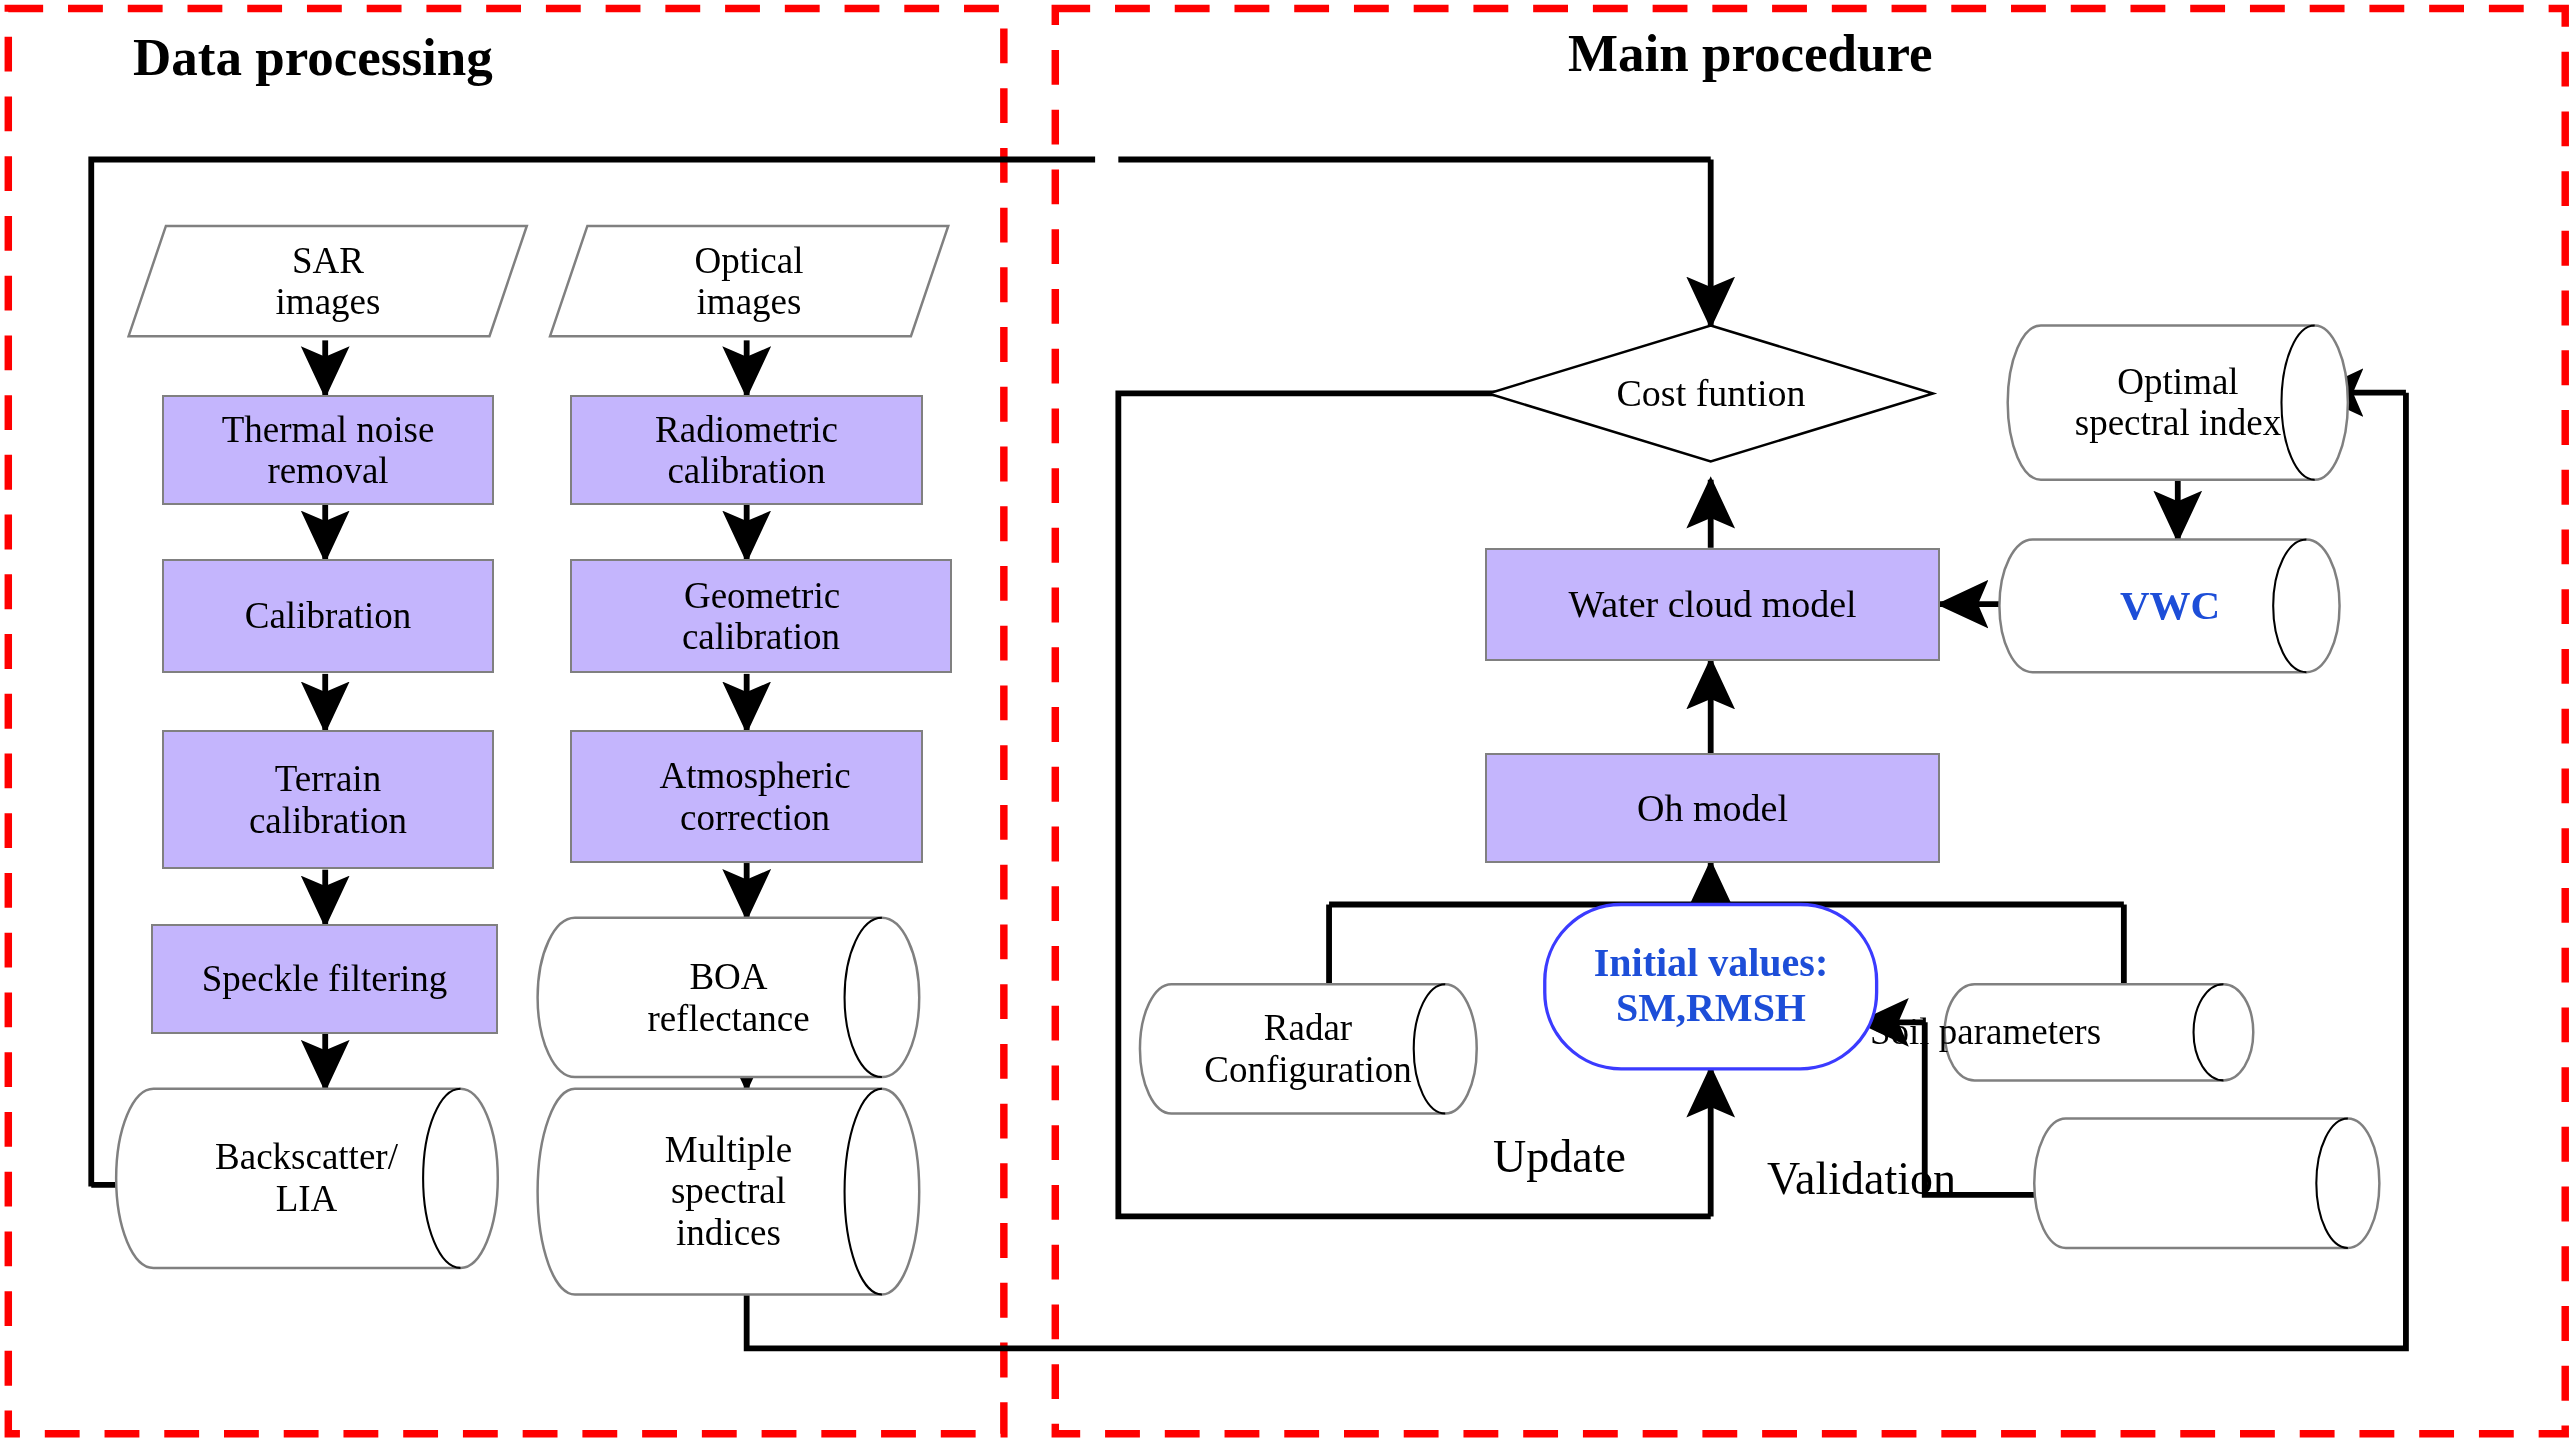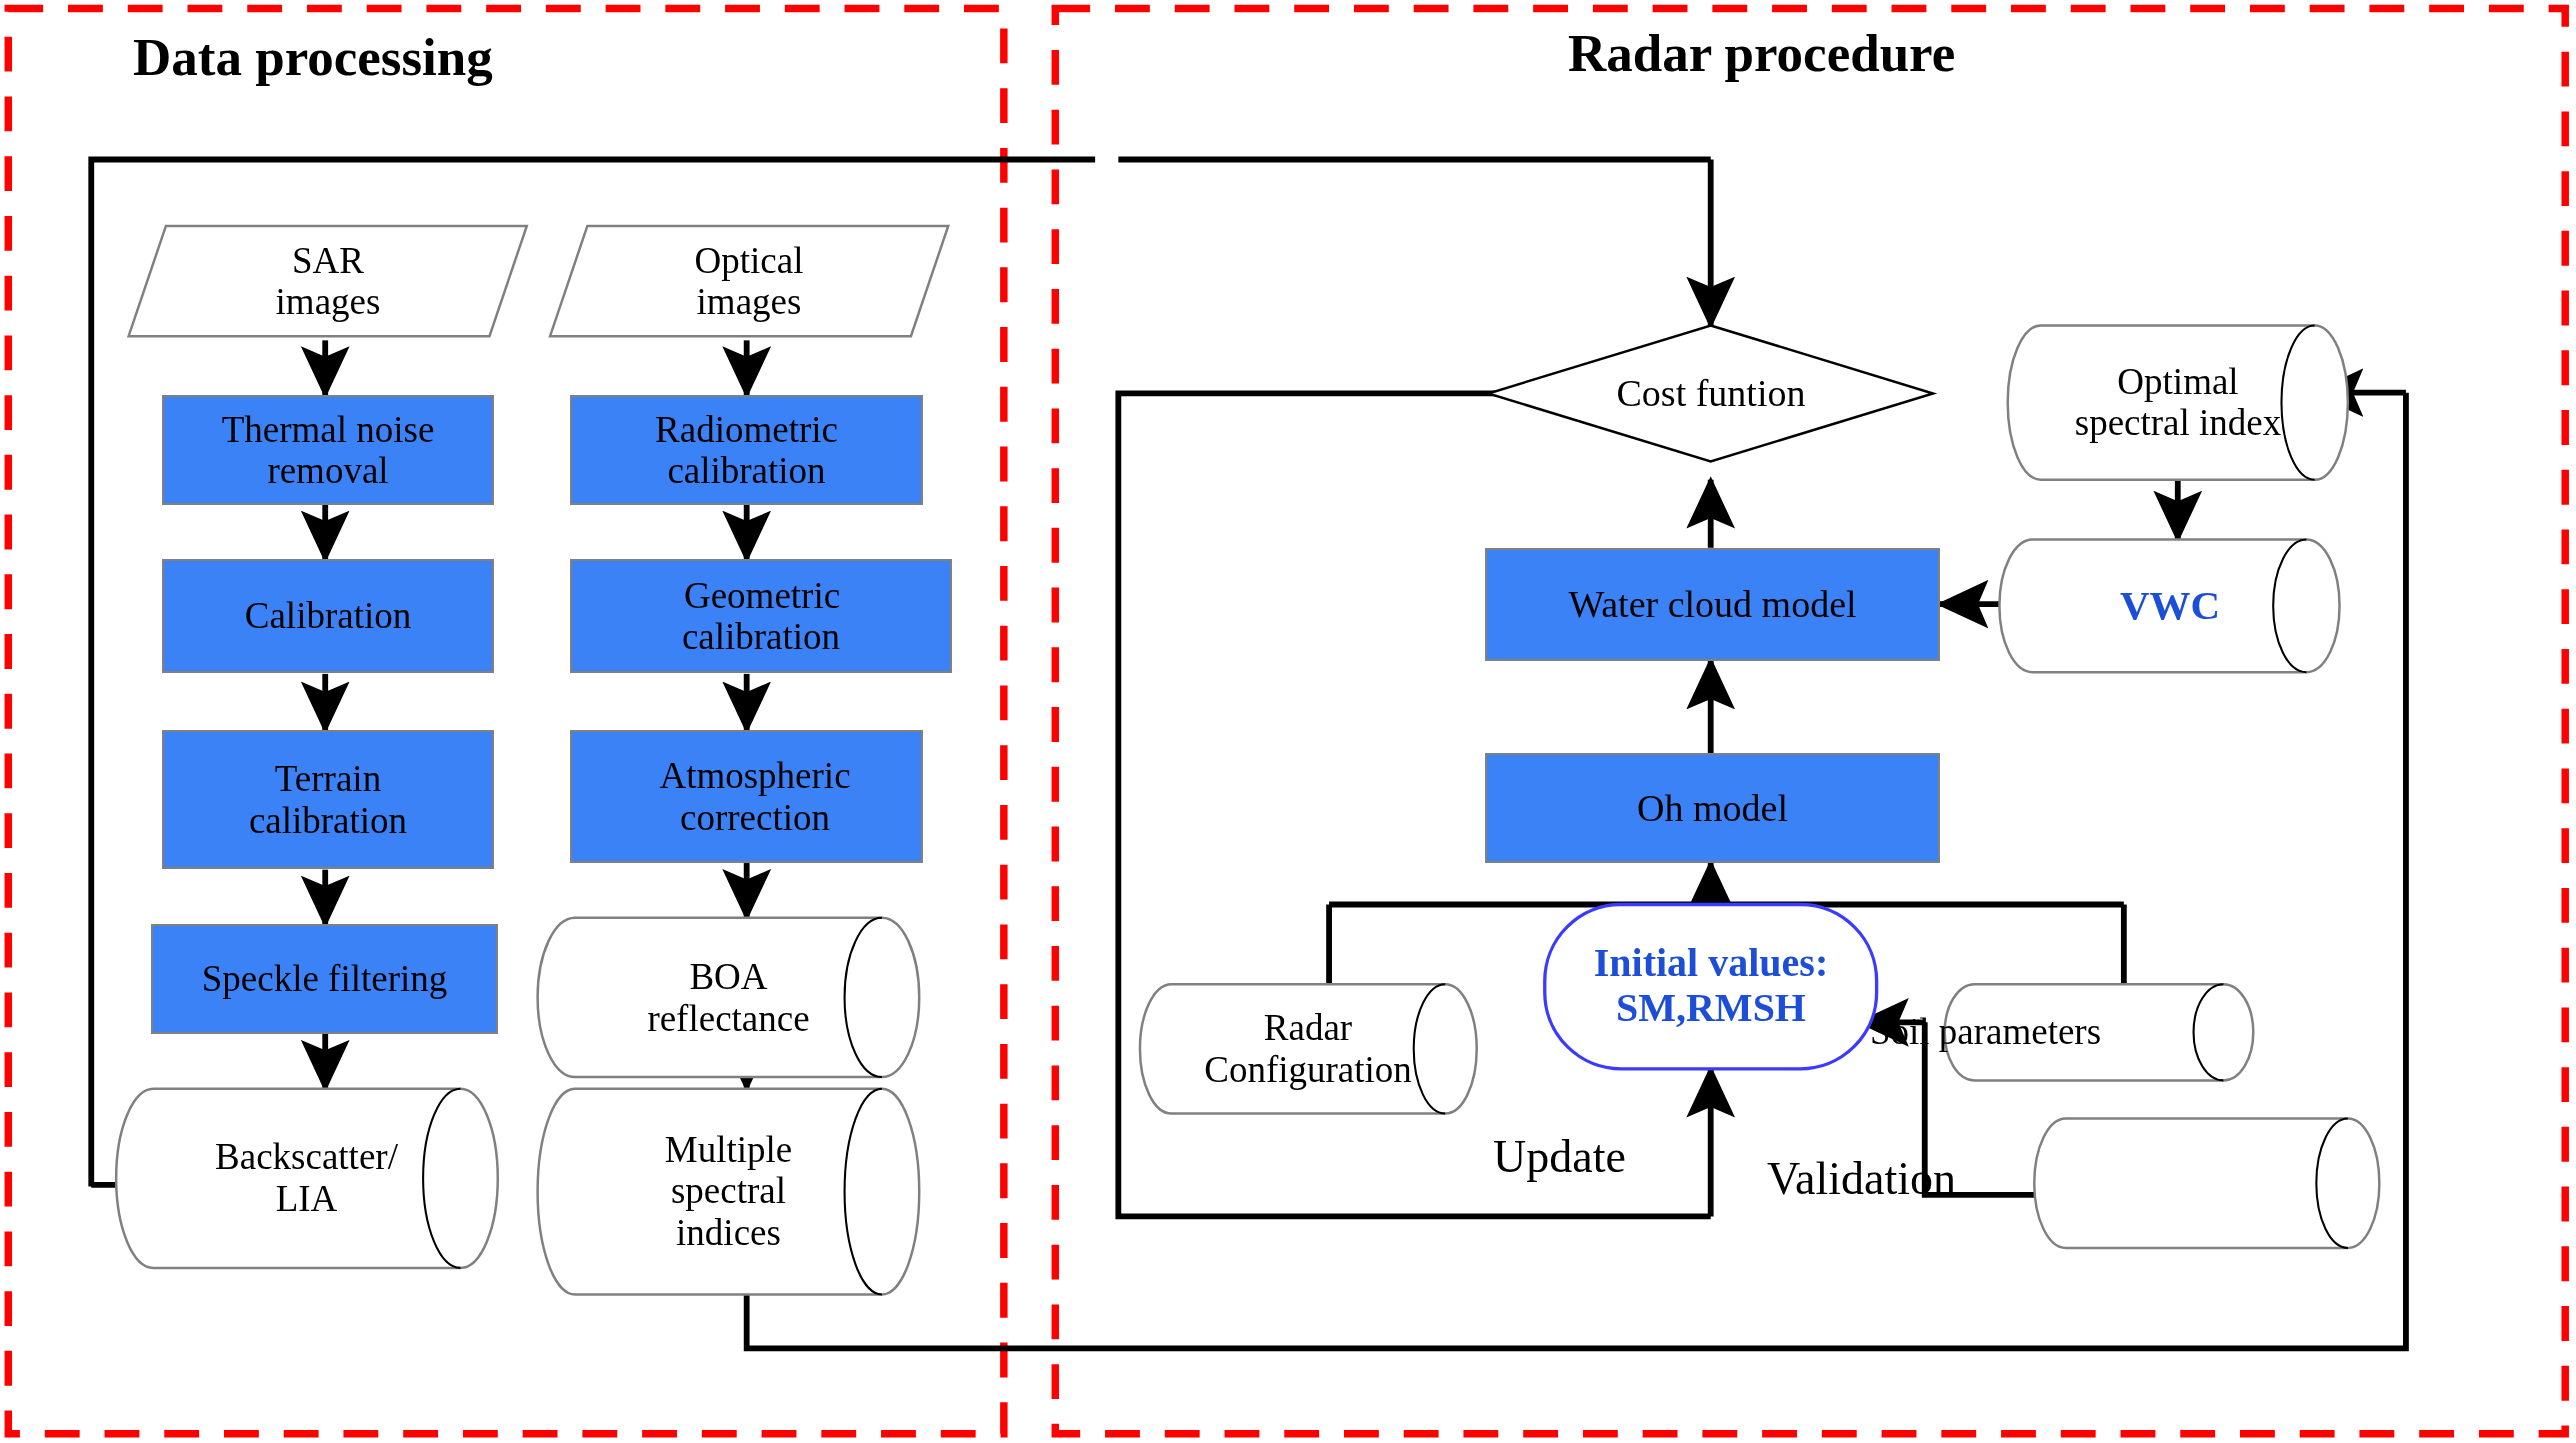--- a/index.html
+++ b/index.html
@@ -2,21 +2,21 @@
 <html style="font-size:13.3px"><head>
 <meta charset="utf-8">
 <style>
   html,body{margin:0;padding:0;background:#fff;}
   body{width:2576px;height:1444px;position:relative;
        font-family:"Liberation Serif","DejaVu Serif",serif;}
   #stage{position:absolute;left:0;top:0;width:2576px;height:1444px;overflow:hidden;}
   svg.layer{position:absolute;left:0;top:0;width:2576px;height:1444px;}
   .node{position:absolute;display:flex;align-items:center;justify-content:center;
         text-align:center;box-sizing:border-box;line-height:1.12;}
-  .rectbox{border:2.5px solid #808080;background:#3b82f6;}
+  .rectbox{border:2.5px solid #808080;background:#c4b5fd;}
   .para{background:transparent;}
   .title{position:absolute;font-weight:bold;color:#000;white-space:nowrap;}
   .blue{color:#1d4ed8;font-weight:bold;}
   .lbl{position:absolute;white-space:nowrap;color:#000;}
 </style>
 </head>
 <body>
 
 <div id="stage">
 
@@ -116,21 +116,21 @@
       <path d="M2490,1348 H2830 A38,78 0 0 1 2830,1504 H2490 A38,78 0 0 1 2490,1348 Z" fill="#fff" stroke="#808080" stroke-width="3"></path>
       <path d="M2830,1348 A38,78 0 0 0 2830,1504" fill="none" stroke="#000" stroke-width="2.5"></path>
     </g>
 
     <polygon points="2062,392 2330,474 2062,556 1794,474" fill="#fff" stroke="#000" stroke-width="3"></polygon>
 
     <rect x="1862" y="1090" width="400" height="198" rx="92" ry="92" fill="#fff" stroke="#3b3bff" stroke-width="4"></rect>
   </svg>
 
   <div class="title" style="left:133px;top:26.5px;font-size:53px;">Data processing</div>
-  <div class="title" style="left:1568px;top:23px;font-size:53px;">Radar procedure</div>
+  <div class="title" style="left:1568px;top:23px;font-size:53px;">Main procedure</div>
 
   <div class="node para" style="left:162px;top:226px;width:332px;height:110px;font-size:37px;white-space:pre-line;">SAR
 images</div>
 
   <div class="node rectbox" style="left:162px;top:395px;width:332px;height:110px;font-size:37px;white-space:pre-line;">Thermal noise
 removal</div>
 
   <div class="node rectbox" style="left:162px;top:559px;width:332px;height:114px;font-size:37px;white-space:pre-line;">Calibration</div>
 
   <div class="node rectbox" style="left:162px;top:730px;width:332px;height:139px;font-size:37px;white-space:pre-line;">Terrain

